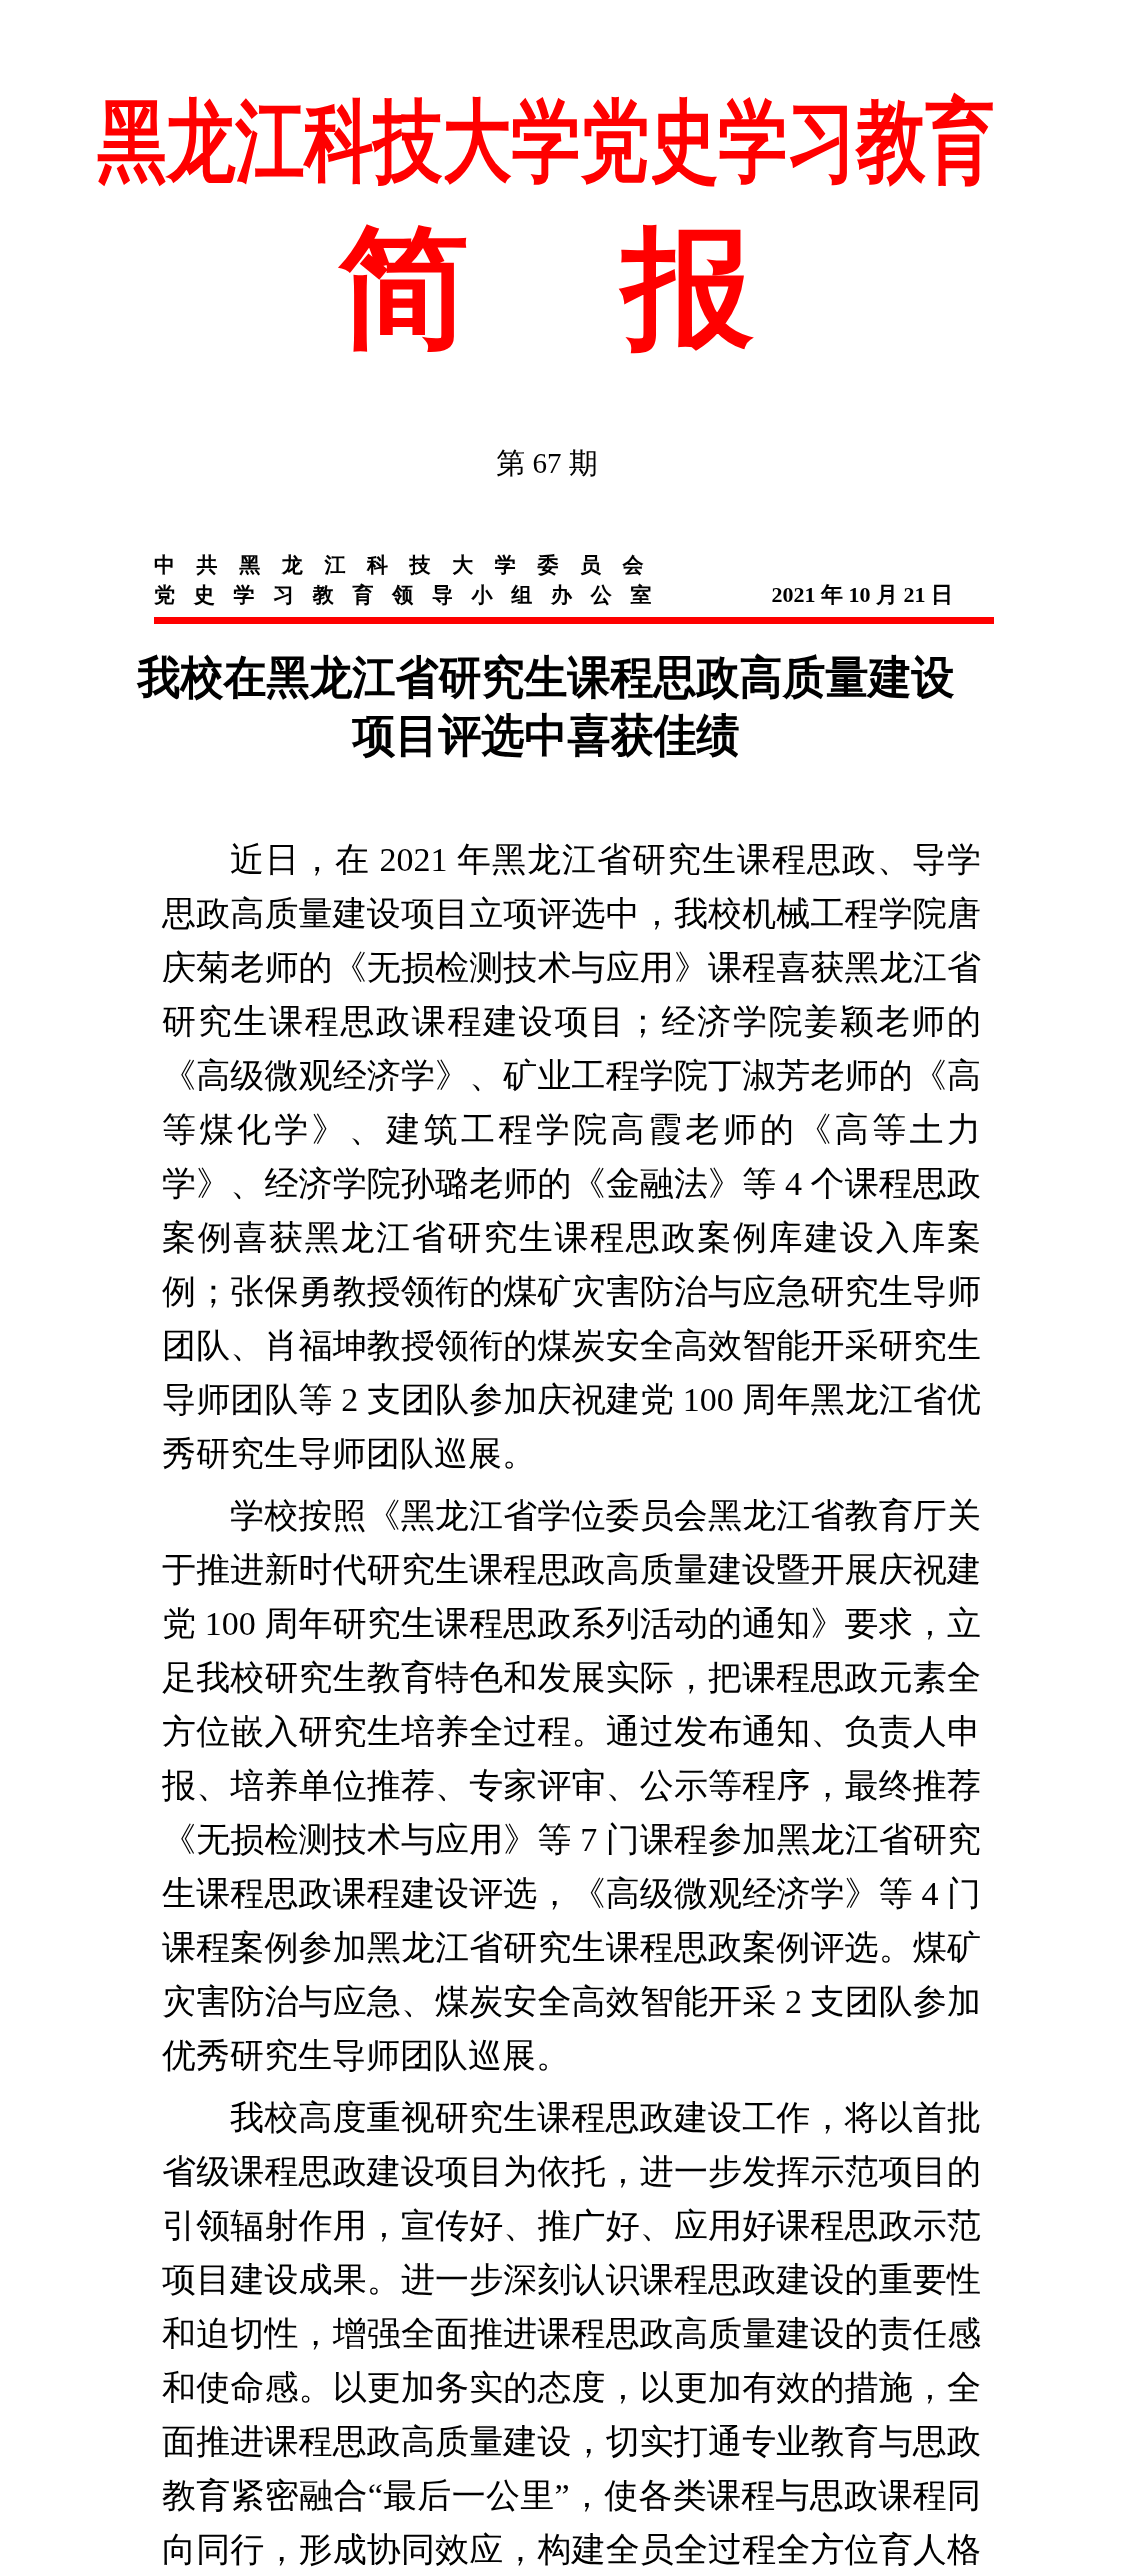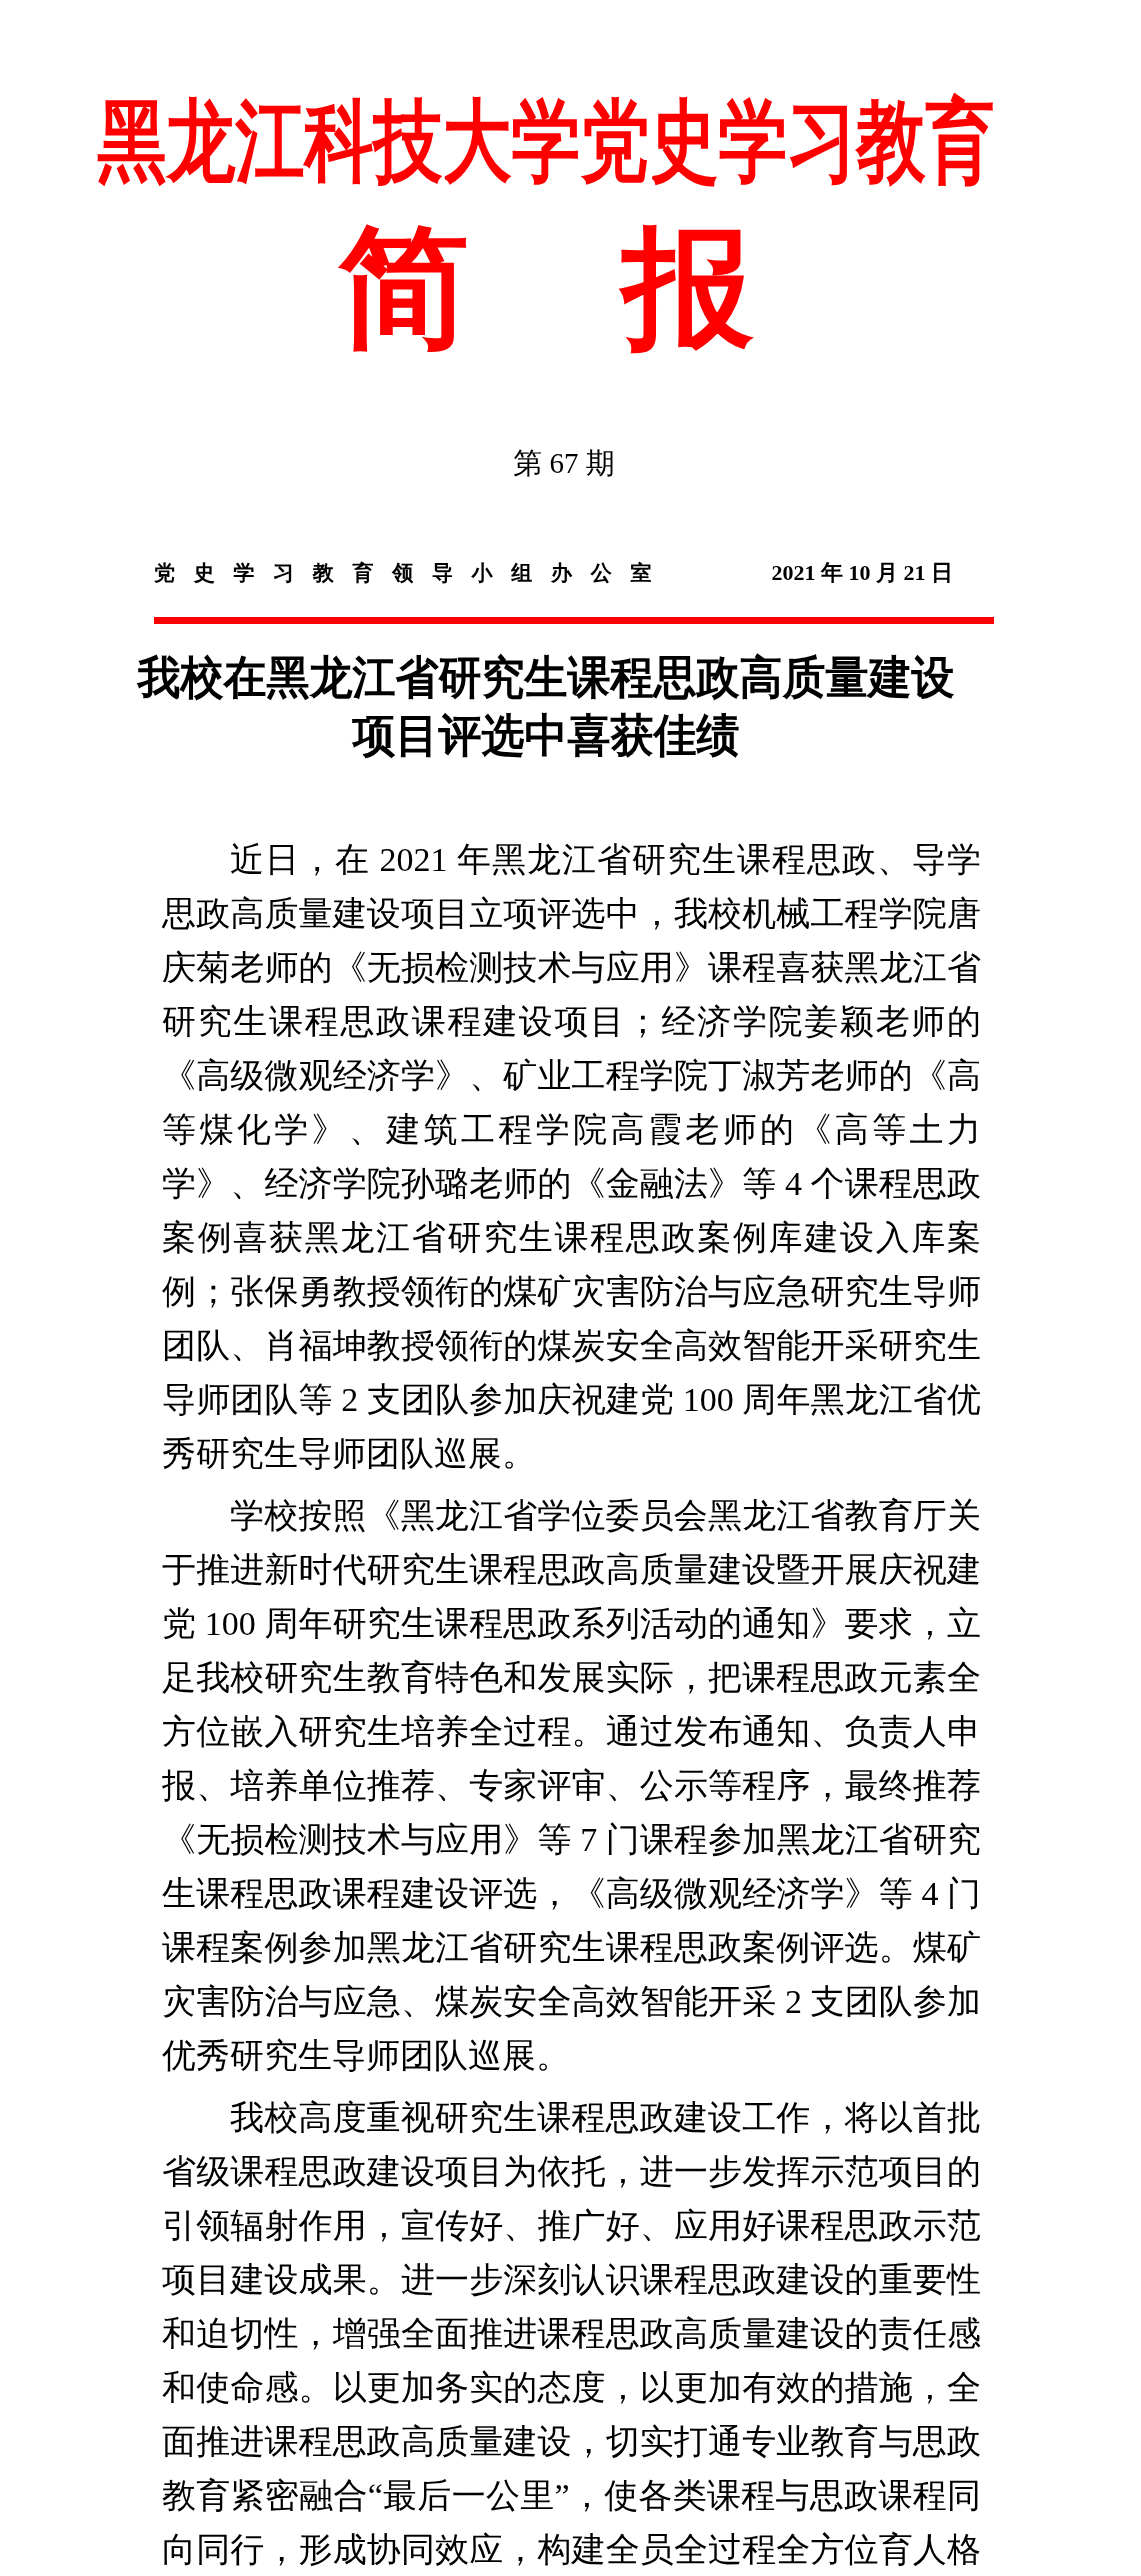--- a/index.html
+++ b/index.html
@@ -46,21 +46,21 @@
     font-weight: bold;
     font-size: 131px;
     line-height: 137px;
     color: #FF0000;
   }
 
   
   .issue-number {
     position: absolute;
     top: 446px;
-    left: 18px;
+    left: 1px;
     width: 100%;
     text-align: center;
     font-family: "Liberation Serif", serif;
     font-size: 29px;
     line-height: 35px;
     color: #000000;
   }
 
   
   .header-row {
@@ -145,20 +145,21 @@
 
   <div class="bulletin-title">
     <span>简</span>
     <span>报</span>
   </div>
 
   <div class="issue-number">第 67 期</div>
 
   <div class="header-row">
     <div>
+      <div class="office-line-1">中共黑龙江科技大学委员会</div>
       <div class="office-line-2">党史学习教育领导小组办公室</div>
     </div>
     <div class="issue-date">2021 年 10 月 21 日</div>
   </div>
 
   <div class="red-rule"></div>
 
   <div class="article-title">
     <div>我校在黑龙江省研究生课程思政高质量建设</div>
     <div>项目评选中喜获佳绩</div>

